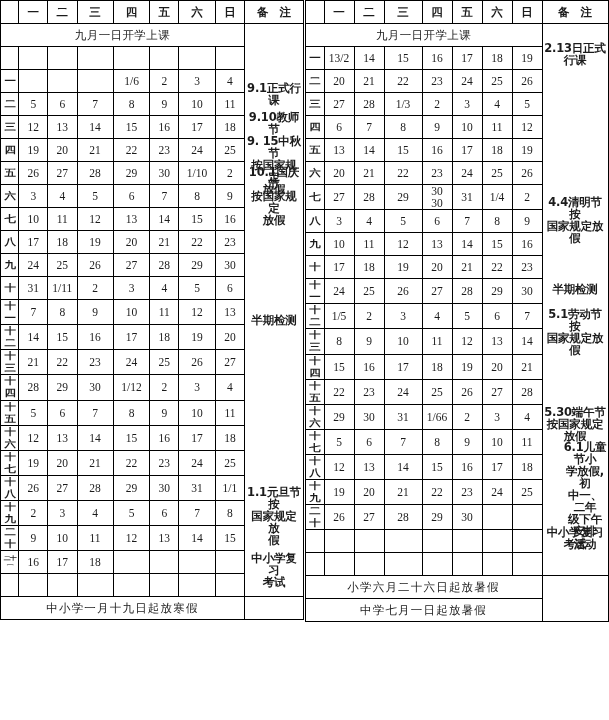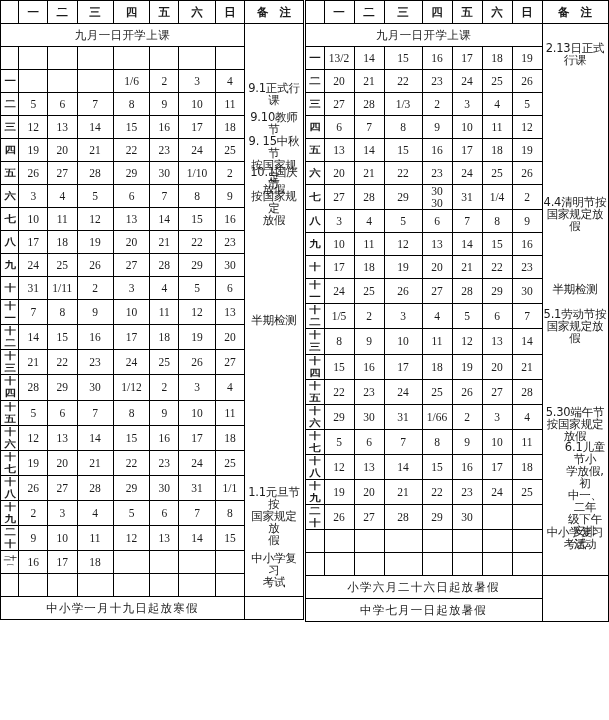--- a/index.html
+++ b/index.html
@@ -58,21 +58,21 @@
     letter-spacing:4px;
     text-indent:4px;
   }
   td.note{
     text-align:left;
     vertical-align:top;
     font-size:8.2px;
     line-height:1.12;
     padding:1px 0 0 1px;
     font-family:"DejaVu Sans","Liberation Sans",sans-serif;
-    font-weight:normal;
+    font-weight:bold;
     letter-spacing:-0.2px;
     margin-left:27px;
   }
   td.note .nb{display:block;margin-bottom:9px;}
   td.blankcol{border:1px solid #000;}
   td.startrow{
     font-size:10.5px;
     letter-spacing:0.4px;
   }
   td.stack{line-height:1.0;font-size:11px;}

